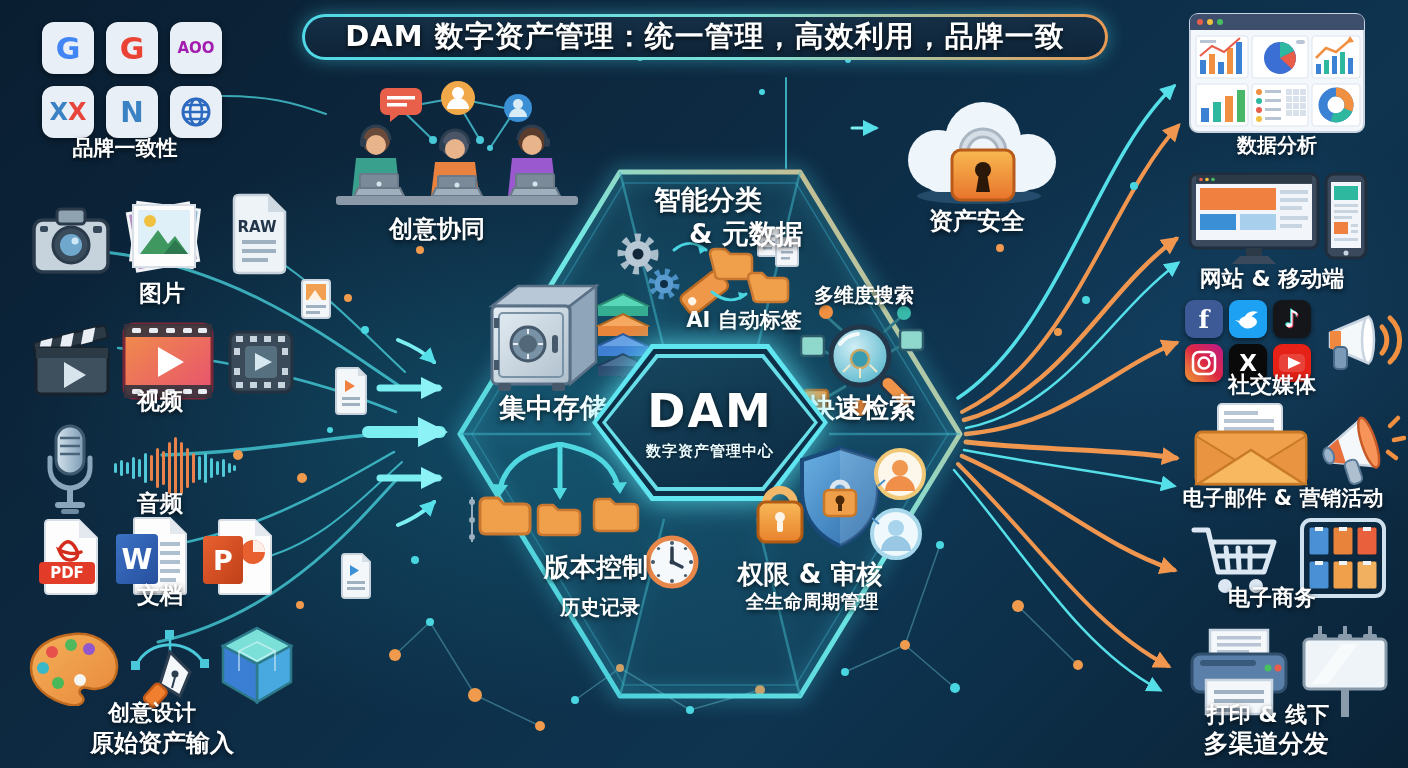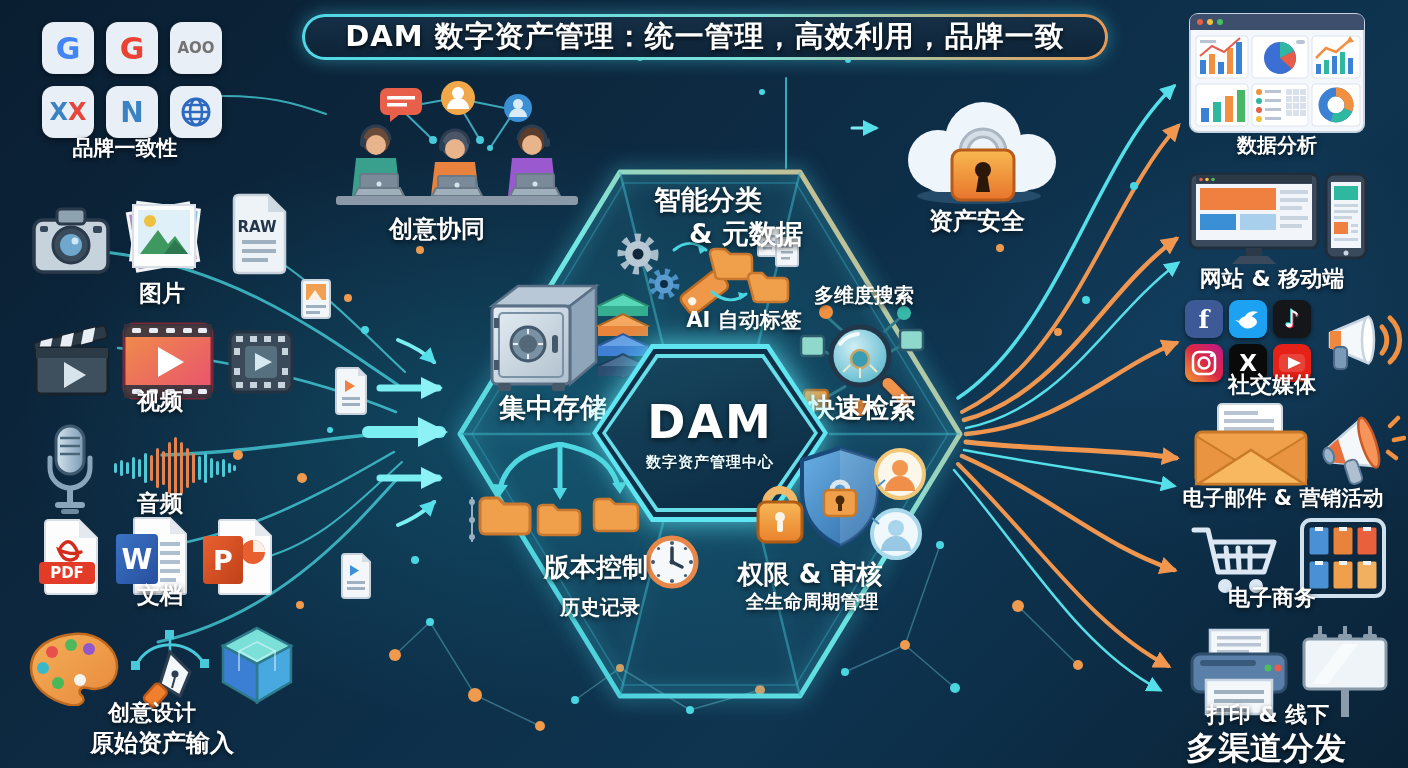--- a/index.html
+++ b/index.html
@@ -26,21 +26,21 @@
   .tile{background:#e9eff6;border-radius:12px;display:flex;align-items:center;justify-content:center;
     box-shadow:0 2px 6px rgba(0,0,0,.45);}
   .tg{font-weight:800;}
   
   .stiles{position:absolute;left:1185px;top:300px;display:grid;grid-template-columns:repeat(3,38px);
     grid-auto-rows:38px;gap:6px;}
   .stile{border-radius:9px;display:flex;align-items:center;justify-content:center;
     box-shadow:0 2px 5px rgba(0,0,0,.5);}
   
   .hx{clip-path:polygon(25% 0,75% 0,100% 50%,75% 100%,25% 100%,0 50%);}
-  .damhex{position:absolute;left:592px;top:344px;width:236px;height:178px;
+  .damhex{position:absolute;left:592px;top:344px;width:236px;height:157px;
     filter:drop-shadow(0 0 14px rgba(92,228,240,.85));}
   .damhex .r1{position:absolute;inset:0;background:#5fe6f0;}
   .damhex .r2{position:absolute;inset:5px;background:#0d2f47;}
   .damhex .r3{position:absolute;inset:10px;background:rgba(110,232,242,.95);}
   .damhex .r4{position:absolute;inset:14px;background:linear-gradient(160deg,#17475f,#0b2a42);
     display:flex;flex-direction:column;align-items:center;justify-content:center;gap:4px;}
   .dam-t{color:#fff;font-size:46px;font-weight:800;letter-spacing:2px;text-shadow:0 2px 6px rgba(0,0,0,.6);}
   .dam-s{color:#eafcff;font-size:15px;font-weight:700;letter-spacing:1px;text-shadow:0 1px 3px rgba(0,0,0,.6);}
   .hexlayer{position:absolute;left:0;top:0;filter:drop-shadow(0 0 10px rgba(80,220,240,.65));}
 </style>
@@ -169,21 +169,21 @@
   </div>
 
   <div class="tiles">
     <div class="tile">
         <span class="tg" style="font-size:30px;color:#4285F4;">G</span>
       </div>
     <div class="tile">
         <span class="tg" style="font-size:30px;color:#EA4335;">G</span>
       </div>
     <div class="tile">
-        <span class="tg" style="font-size:15px;color:#737373;">AOO</span>
+        <span class="tg" style="font-size:15px;color:#a21caf;">AOO</span>
       </div>
     <div class="tile">
       <span class="tg" style="font-size:24px;color:#3b82c4;">X</span>
       <span class="tg" style="font-size:24px;color:#e8463c;">X</span>
     </div>
     <div class="tile">
         <span class="tg" style="font-size:28px;color:#3b82c4;">N</span>
       </div>
     <div class="tile">
       <svg width="36" height="36" viewBox="0 0 36 36">
@@ -1014,16 +1014,16 @@
           <rect x="13" y="10" width="14" height="5" rx="2"></rect>
           <rect x="38" y="10" width="14" height="5" rx="2"></rect>
           <rect x="63" y="10" width="14" height="5" rx="2"></rect>
         </g>
       <rect x="4" y="15" width="82" height="50" rx="5" fill="#eef4f8" stroke="#8a9cac" stroke-width="3"></rect>
       <polygon points="12,60 42,20 58,20 28,60" fill="#ffffff" opacity=".6"></polygon>
       <rect x="41" y="65" width="8" height="28" fill="#8a9cac"></rect>
     </svg>
   </span>
   <div class="L" style="left:1268px;top:702px;font-size:22px;">打印 &amp; 线下</div>
-  <div class="L" style="left:1266px;top:730px;font-size:32px;">多渠道分发</div>
+  <div class="L" style="left:1266px;top:730px;font-size:25px;">多渠道分发</div>
 
 
 </div>
 
 </body></html>

